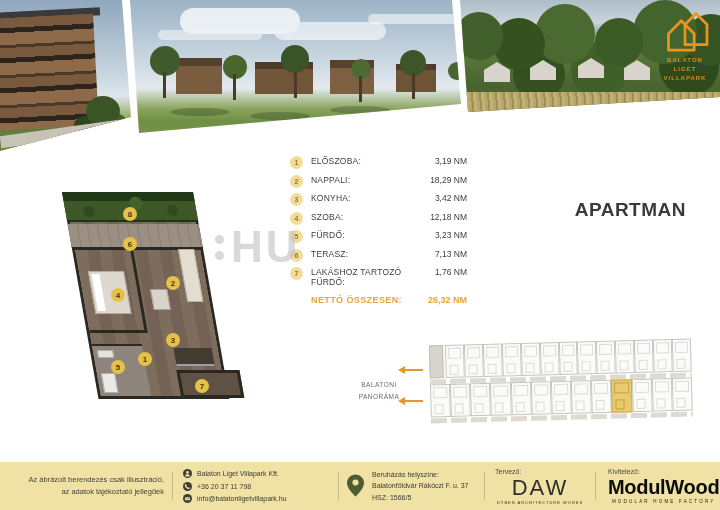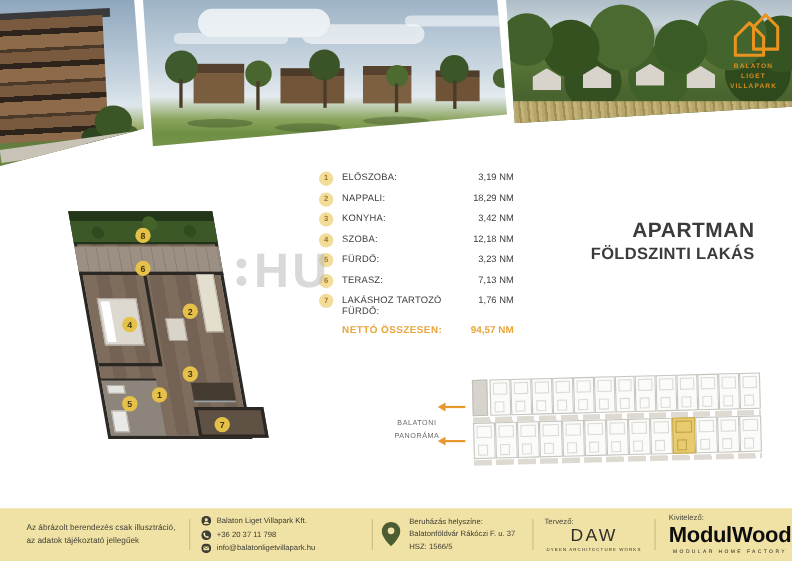--- a/index.html
+++ b/index.html
@@ -110,29 +110,29 @@
   .panorama-label { position:absolute; left:352px; top:379px; width:54px; text-align:center;
     font-size:6.5px; letter-spacing:.5px; color:#6b6b66; line-height:1.8; z-index:6; }
   .pan-arrow { position:absolute; width:22px; height:2px; background:#e8962e; z-index:6; }
   .pan-arrow::before { content:""; position:absolute; left:-7px; top:-3px; border:4px solid transparent; border-right:7px solid #e8962e; }
   .pa1 { left:401px; top:369px; } .pa2 { left:401px; top:400px; }
 
   
   .footer { position:absolute; left:0; bottom:0; width:720px; height:48px; background:#f0e1a4;
     display:flex; align-items:center; padding:0 16px; z-index:30; }
   .f-div { width:1px; height:28px; background:rgba(90,80,30,.25); flex:0 0 1px; }
-  .f-disclaimer { flex:0 0 156px; font-size:7.5px; line-height:1.55; color:#45453a; text-align:left; padding:0 8px; }
+  .f-disclaimer { flex:0 0 156px; font-size:7.5px; line-height:1.55; color:#45453a; text-align:right; padding:0 8px; }
   .f-contact { flex:0 0 165px; display:flex; flex-direction:column; gap:3.5px; padding:0 10px; }
   .f-crow { display:flex; align-items:center; gap:5px; font-size:7px; color:#3c3c32; }
   .f-crow svg { flex:0 0 9px; }
   .f-location { flex:0 0 145px; display:flex; align-items:center; gap:8px; padding:0 8px; }
   .f-loc-text { font-size:7px; line-height:1.65; color:#3c3c32; }
   .f-designer { flex:0 0 110px; display:flex; flex-direction:column; padding:0 10px; }
   .f-block-label { font-size:7px; color:#4a4a3e; margin-bottom:2px; }
-  .daw-logo { font-size:16px; font-weight:normal; letter-spacing:2px; color:#2e2e2a; text-align:center; line-height:1; }
+  .daw-logo { font-size:22px; font-weight:normal; letter-spacing:2px; color:#2e2e2a; text-align:center; line-height:1; }
   .daw-tagline { font-size:4px; letter-spacing:1px; color:#2e2e2a; text-align:center; margin-top:1px; }
   .f-builder { flex:1; display:flex; flex-direction:column; padding:0 12px; }
   .mw-logo { font-size:20px; font-weight:bold; letter-spacing:-.3px; color:#0d0d0d; text-align:center; line-height:1; }
   .mw-tagline { font-size:4.5px; letter-spacing:2.2px; color:#1a1a1a; text-align:center; margin-top:2px; }
 </style>
 </head>
 <body>
 
 <div class="photos">
   <div class="photo photo1">
@@ -236,27 +236,26 @@
     <span class="room-label">TERASZ:</span>
     <span class="room-value">7,13 NM</span>
   </div>
   <div class="room-row">
     <span class="num-circle">7</span>
     <span class="room-label">LAKÁSHOZ TARTOZÓ FÜRDŐ:</span>
     <span class="room-value">1,76 NM</span>
   </div>
   <div class="total-row">
     <span class="total-label">NETTÓ ÖSSZESEN:</span>
-    <span class="total-value">94,57 NM</span>
+    <span class="total-value">26,32 NM</span>
   </div>
 </div>
 
 <div class="title-block">
   <div class="unit-type">APARTMAN</div>
-  <div class="unit-floor">FÖLDSZINTI LAKÁS</div>
 </div>
 
 <div class="siteplan">
   <div class="sp-row r1">
     <div class="sp-cap"></div>
     <div class="sp-cell"></div>
       <div class="sp-cell"></div>
       <div class="sp-cell"></div>
       <div class="sp-cell"></div>
     <div class="sp-cell"></div>

